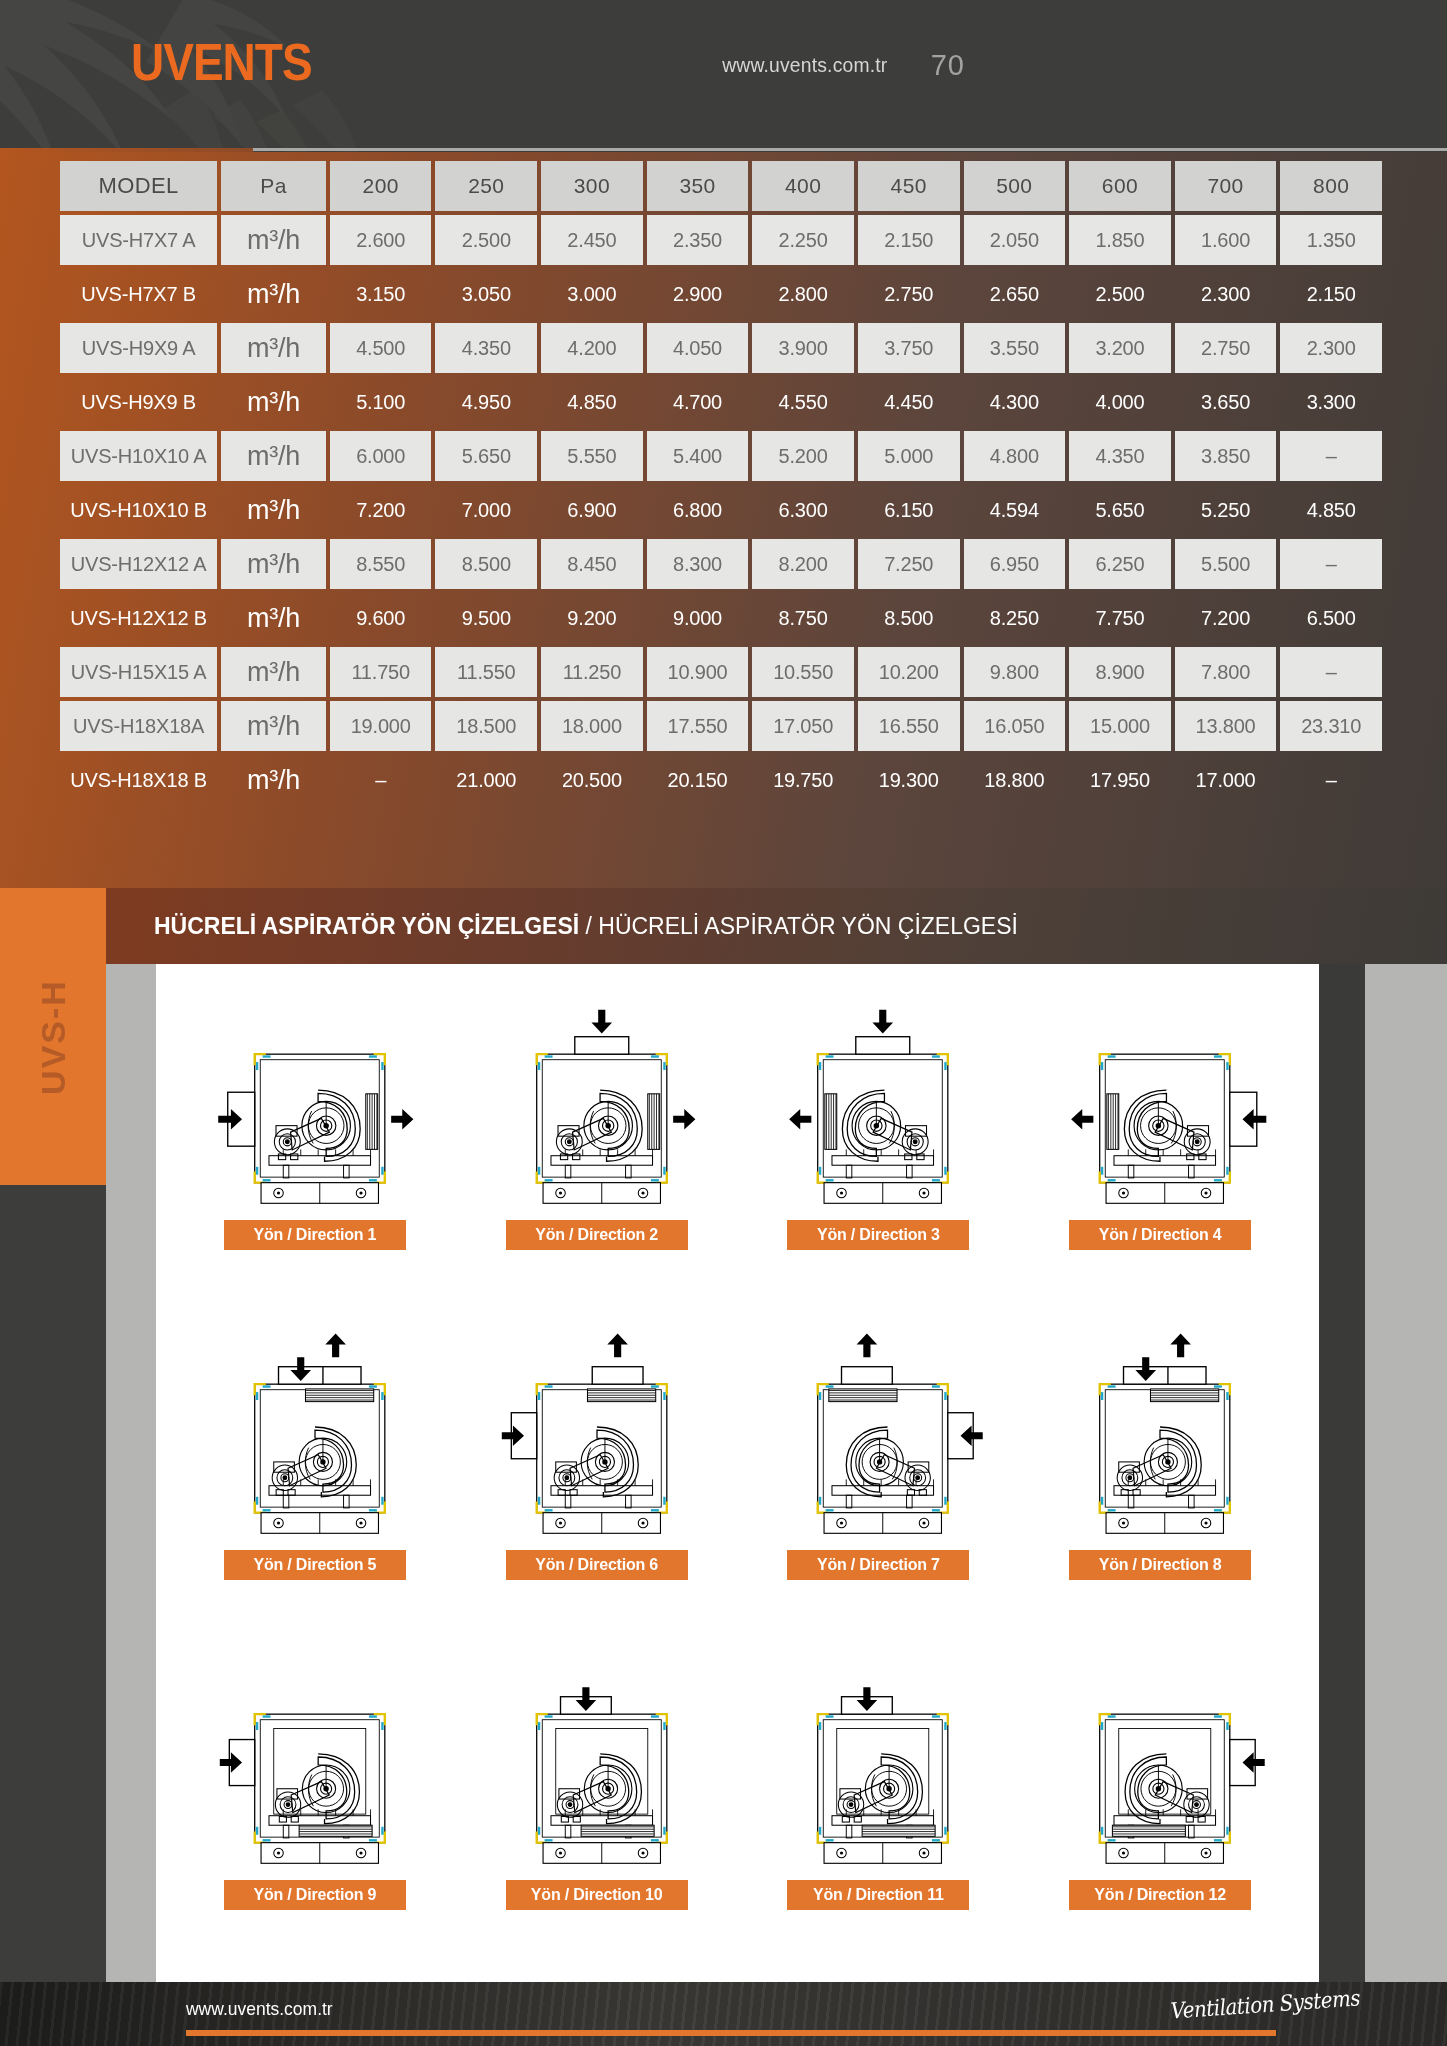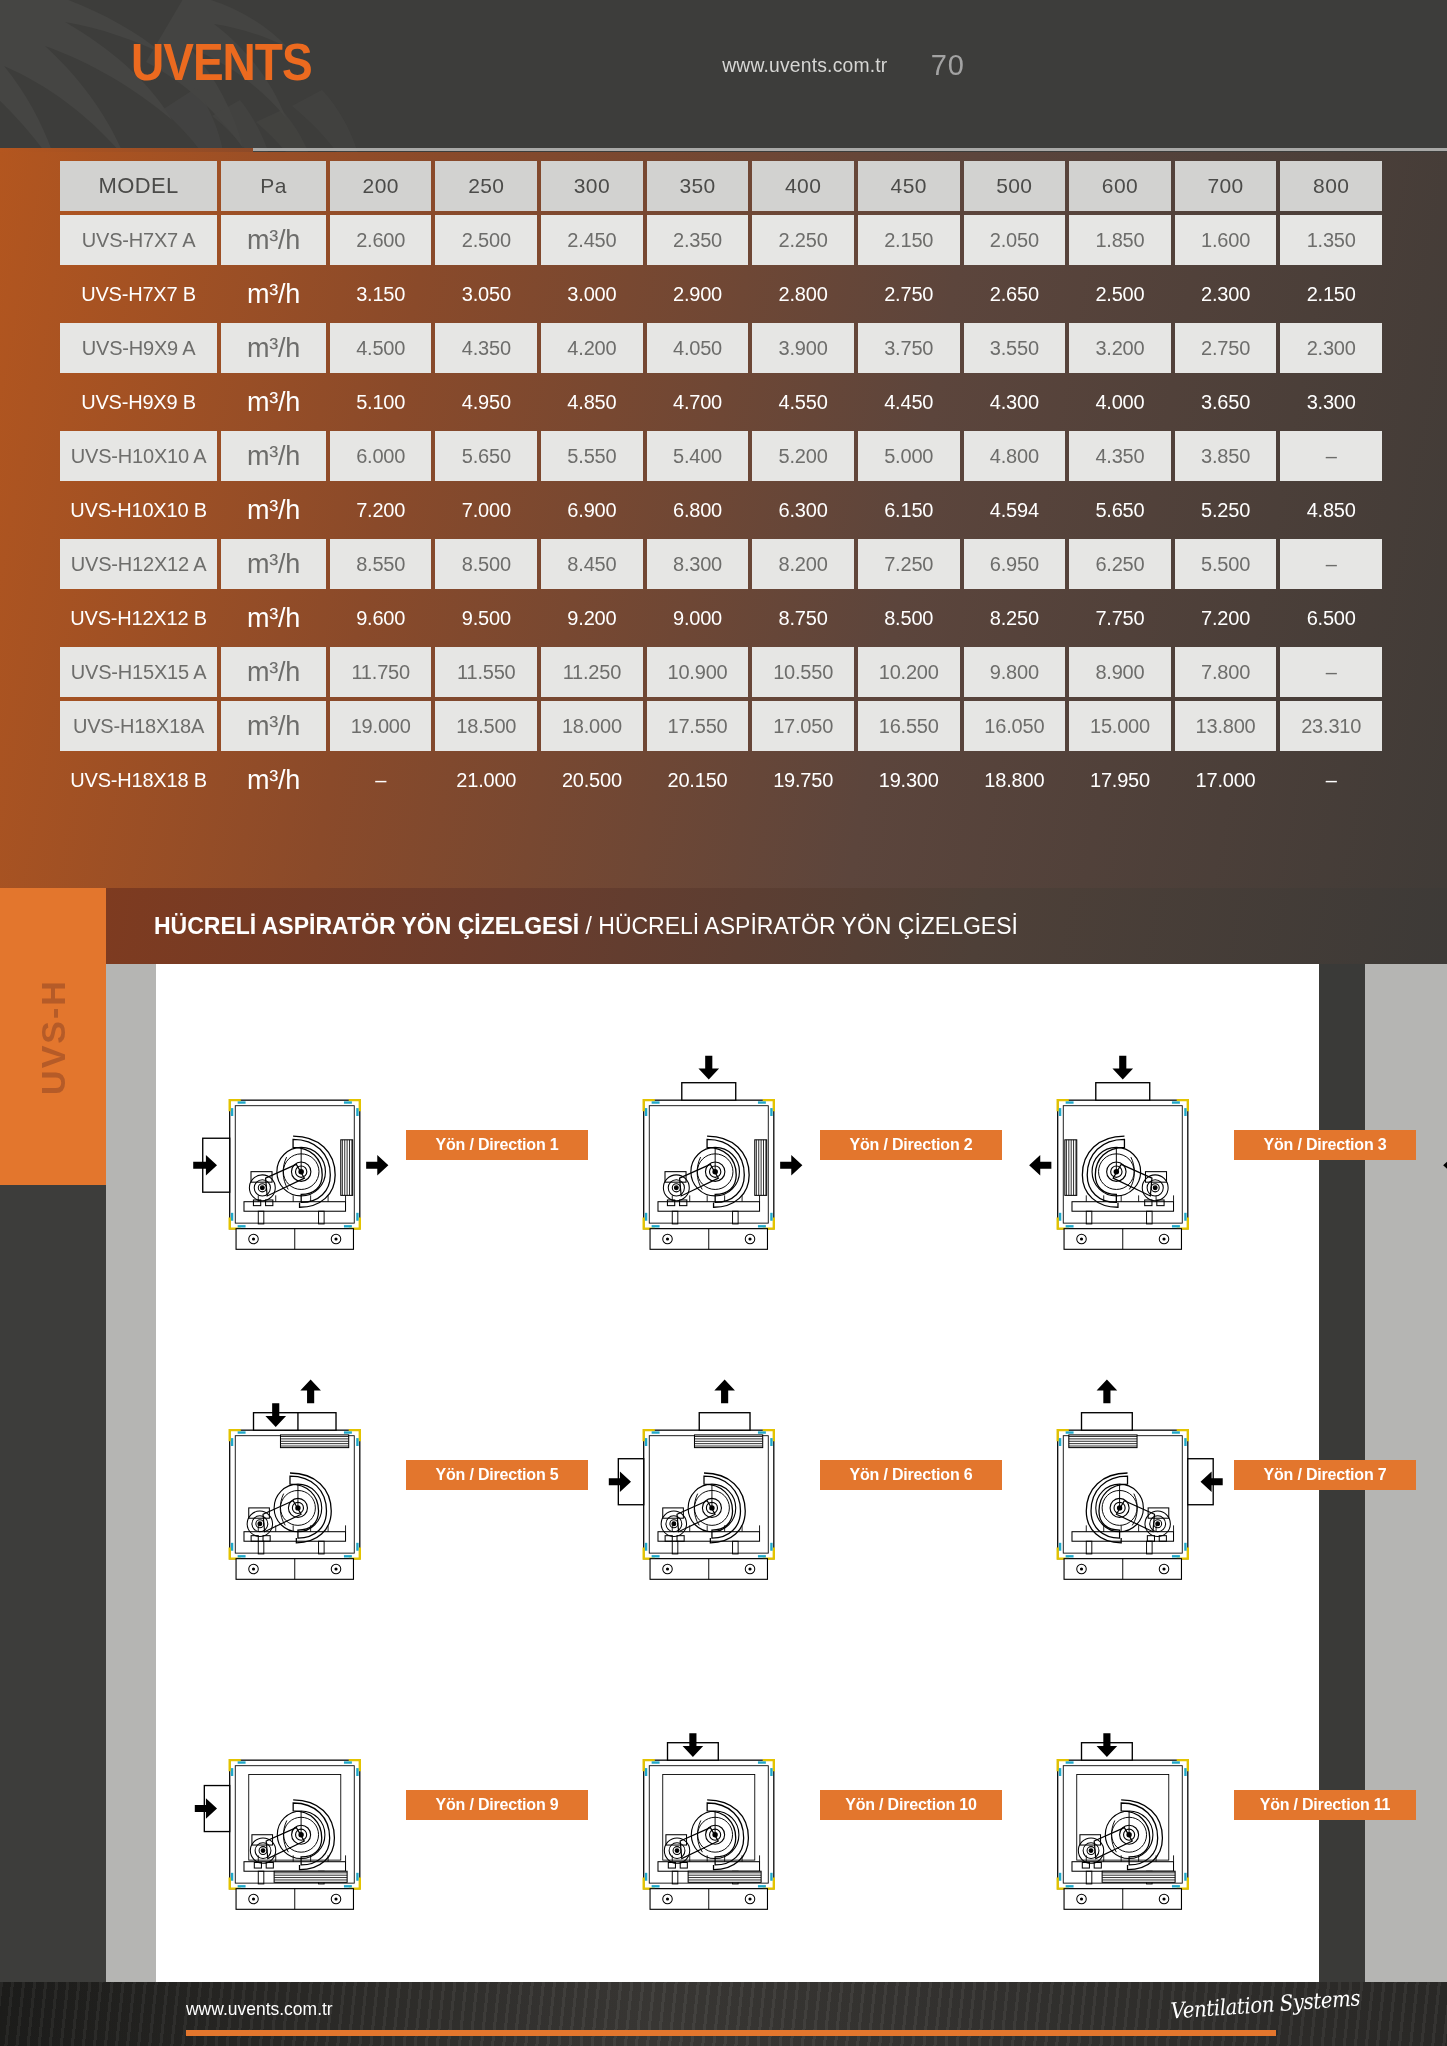--- a/index.html
+++ b/index.html
@@ -169,21 +169,21 @@
   .diagram-grid {
     position: absolute; left: 0; top: 0;
     width: 1163px; height: 1018px;
     display: grid;
     grid-template-columns: repeat(4, 1fr);
     grid-template-rows: repeat(3, 1fr);
     padding: 14px 18px;
   }
   .dcell {
     position: relative;
-    display: flex; flex-direction: row;
+    display: flex; flex-direction: column;
     align-items: center; justify-content: flex-start;
   }
   .dfig {
     position: relative;
     width: 232px; height: 238px;
     display: flex; align-items: center; justify-content: center;
   }
   .dlabel {
     margin-top: 4px;
     width: 182px; height: 30px;

